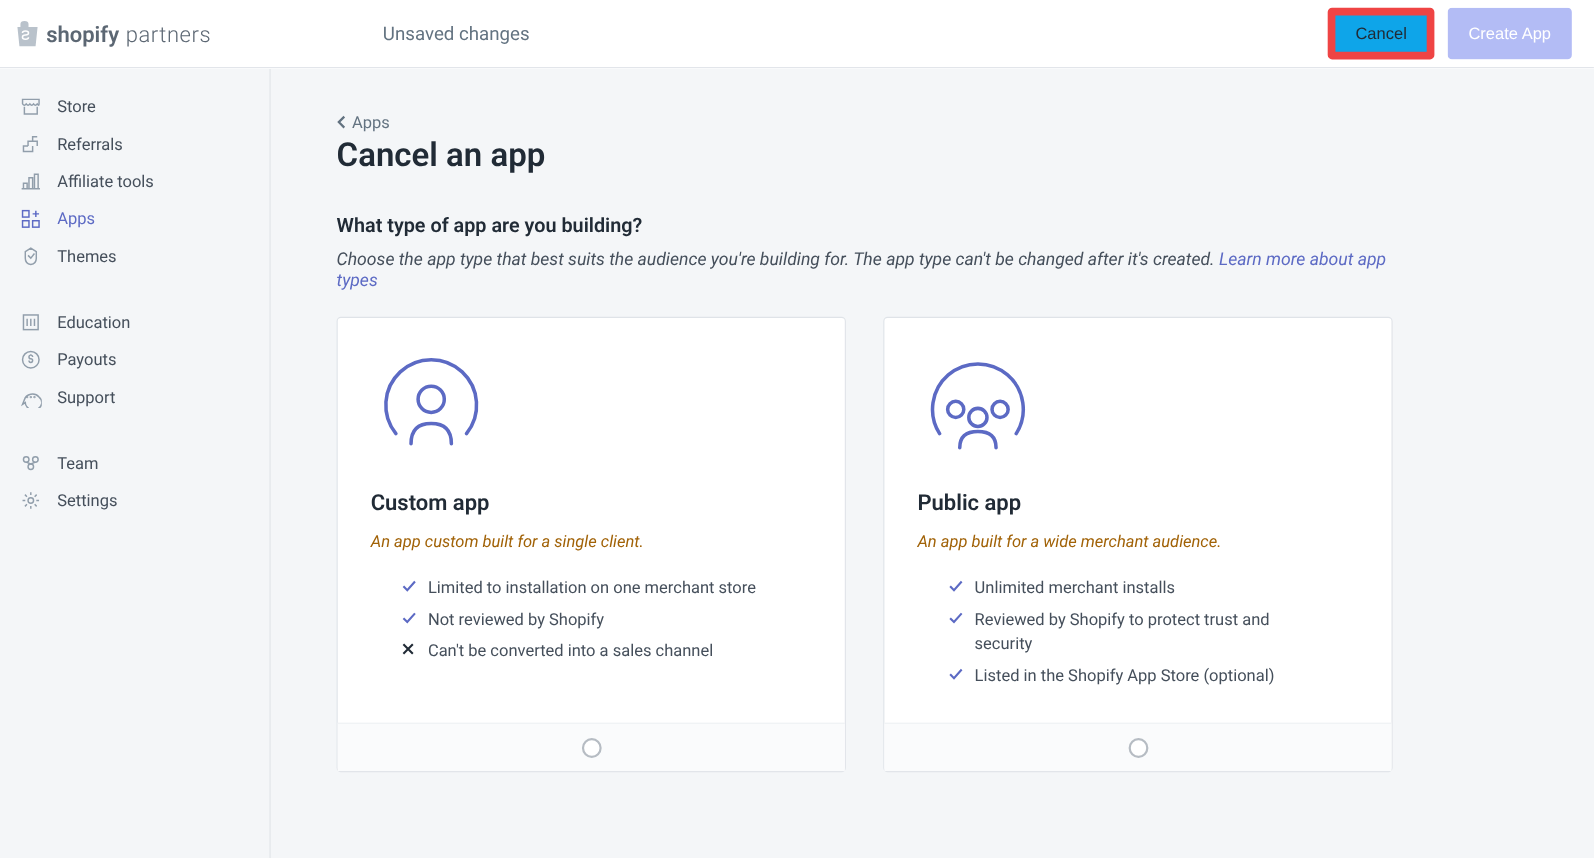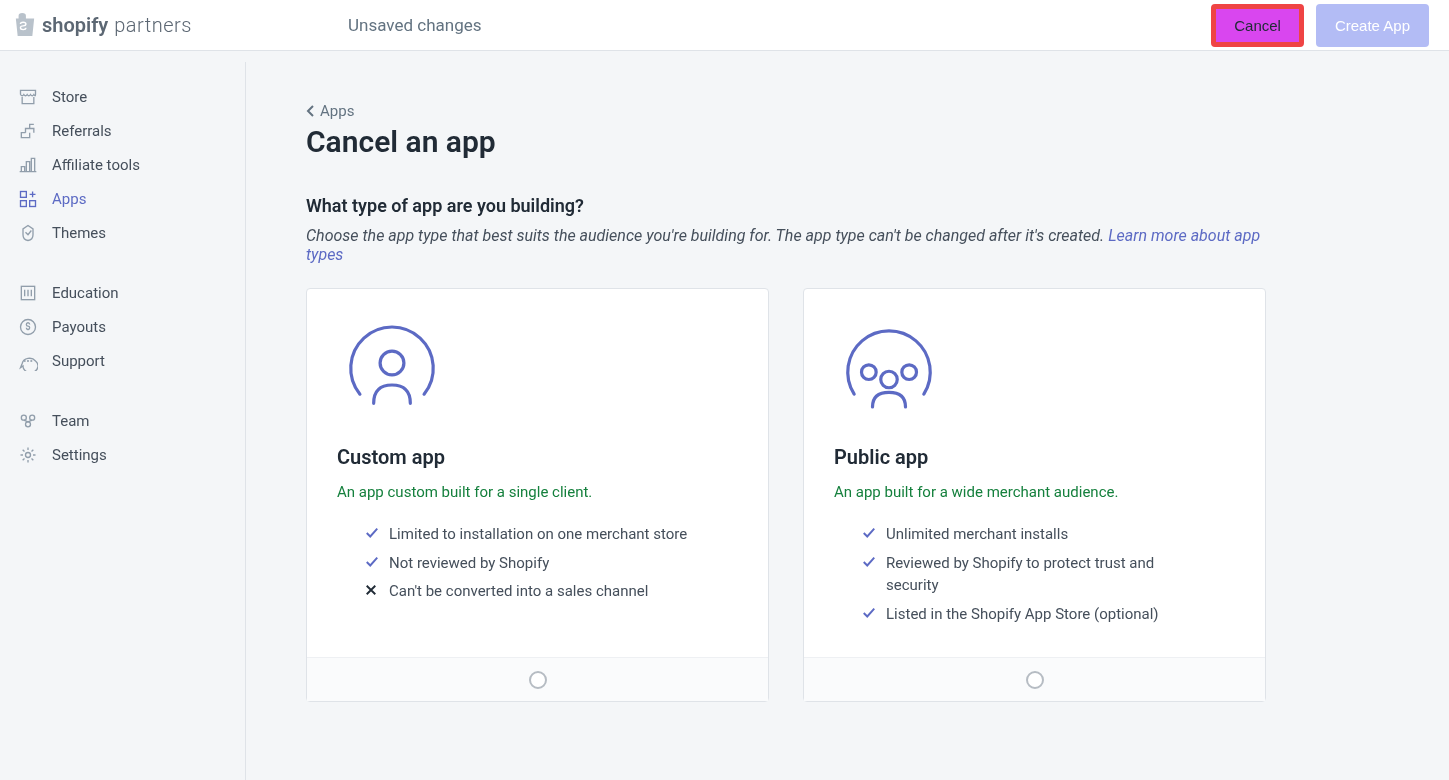--- a/index.html
+++ b/index.html
@@ -4,21 +4,21 @@
 <style>
 * { box-sizing: border-box; margin: 0; padding: 0; }
 body {
   font-family: -apple-system, BlinkMacSystemFont, "Segoe UI", Roboto, Helvetica, Arial, sans-serif;
   background: #f4f6f8;
   color: #212b36;
 }
 .topbar {
   position: fixed;
   top: 0; left: 0; right: 0;
-  height: 51px;
+  height: 62px;
   background: #fff;
   border-bottom: 1px solid #dfe3e8;
   display: flex;
   align-items: center;
   padding: 0 20px 0 14px;
   z-index: 10;
 }
 .logo {
   display: flex;
   align-items: center;
@@ -41,22 +41,22 @@
   gap: 12px;
 }
 .btn {
   padding: 8px 18px;
   border-radius: 4px;
   font-size: 15px;
   cursor: pointer;
   border: 1px solid transparent;
 }
 .btn-secondary {
-  background: #d946ef;
-  border: 5px solid #ef4444;
+  background: #0ea5e9;
+  border: 7px solid #ef4444;
   color: #212b36;
 }
 .btn-primary {
   background: #b3bcf5;
   color: #fff;
 }
 .layout {
   display: flex;
   padding-top: 62px;
   min-height: 100vh;
@@ -141,23 +141,24 @@
   margin-bottom: 16px;
 }
 .card-illustration svg { stroke: #5c6ac4; fill:none; stroke-width:3.5; }
 .card-title {
   font-size: 20px;
   font-weight: 600;
   margin-bottom: 14px;
 }
 .card-sub {
   font-size: 15px;
-  color: #15803d;
+  color: #a16207;
   margin-bottom: 22px;
   text-align: center;
+  font-style: italic;
 }
 .feature-list {
   list-style: none;
   width: 100%;
   padding: 0 28px;
 }
 .feature-list li {
   display: flex;
   align-items: flex-start;
   gap: 10px;

